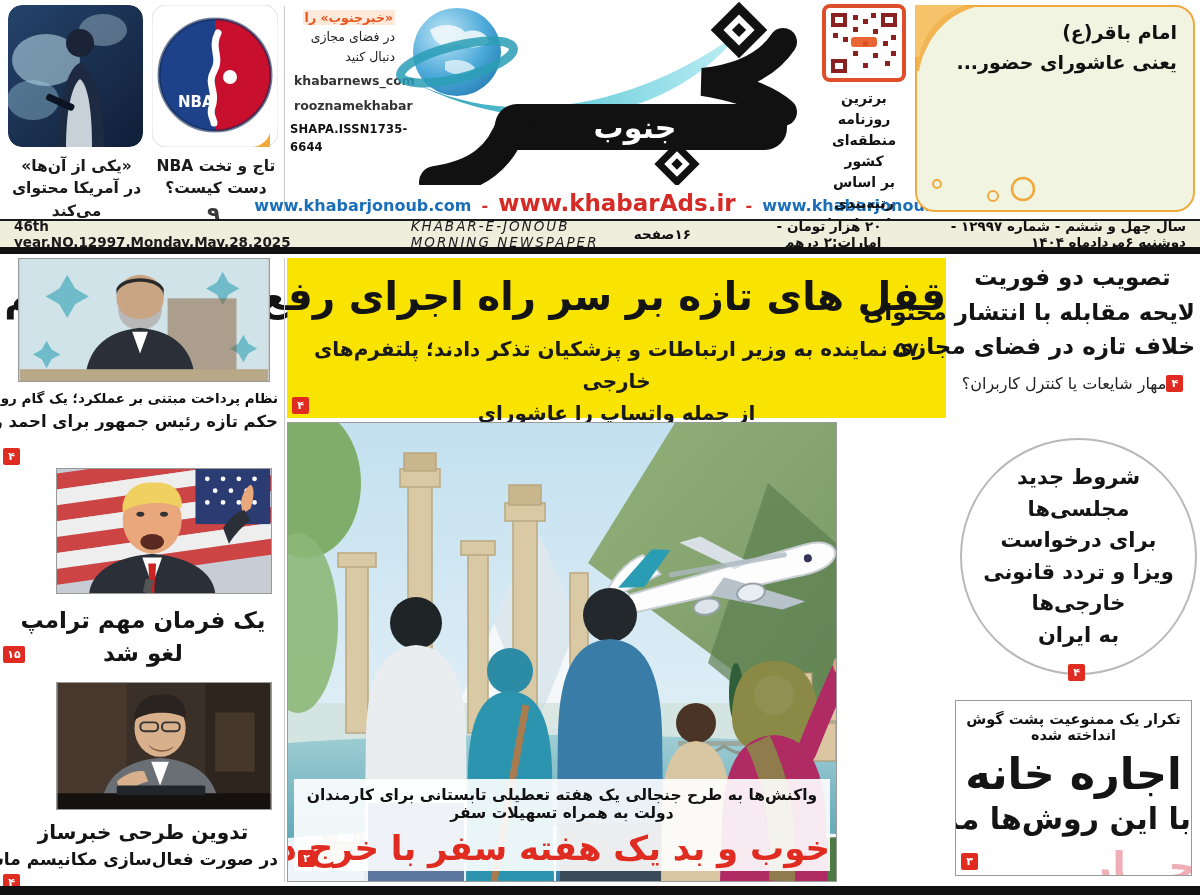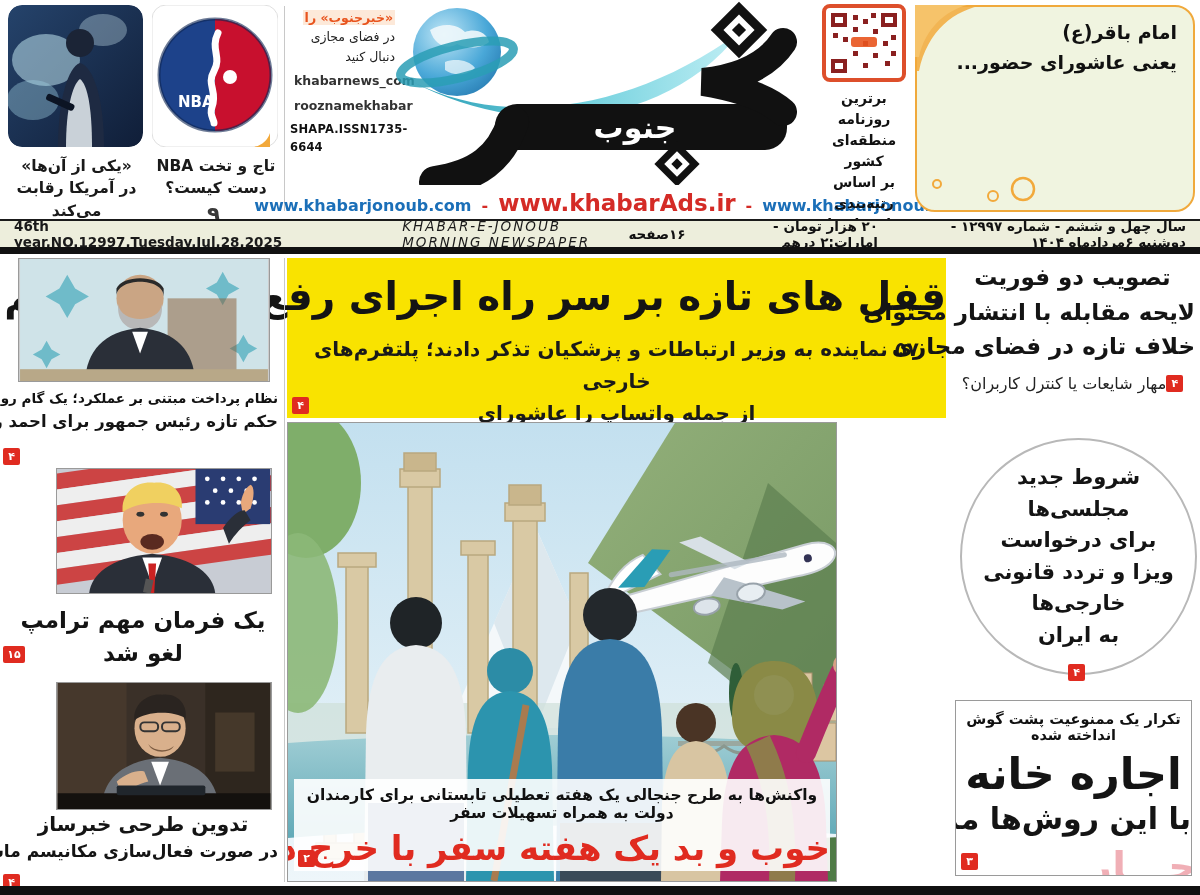--- a/index.html
+++ b/index.html
@@ -91,21 +91,21 @@
       <ellipse cx="38" cy="55" rx="34" ry="26" fill="#bfe3ef" opacity=".55"></ellipse>
       <ellipse cx="25" cy="95" rx="26" ry="20" fill="#9fd0e0" opacity=".4"></ellipse>
       <ellipse cx="95" cy="25" rx="24" ry="16" fill="#cfe9f2" opacity=".35"></ellipse>
       <circle cx="72" cy="38" r="14" fill="#1b2436"></circle>
       <path d="M50,142 C50,95 60,62 72,58 C86,62 96,95 96,142 Z" fill="#1e2a42"></path>
       <path d="M58,142 C58,105 64,80 72,74 C80,80 84,105 84,142 Z" fill="#e8eef2" opacity=".85"></path>
       <rect x="40" y="88" width="30" height="7" rx="3" transform="rotate(24 40 88)" fill="#0c1424"></rect>
     </svg>
     <div class="fa teaser-cap" style="margin-top:4px;">
       <div>«یکی از آن‌ها»</div>
-      <div>در آمریکا رقابت می‌کند</div>
+      <div>در آمریکا محتوای می‌کند</div>
     </div>
     <div class="fa teaser-num" style="margin-top:2px;">۱۶</div>
   </div>
 
   <div class="abs" style="left:152px; top:5px; width:128px;">
     <svg width="126" height="142" viewBox="0 0 126 142">
       <rect width="126" height="142" rx="14" fill="#fff" stroke="#e0e0e0"></rect>
       <path d="M118,128 a20,20 0 0 1 -20,14 h20 z" fill="#f2a93b"></path>
       <circle cx="63" cy="70" r="56" fill="#1d428a"></circle>
       <path d="M63,14 a56,56 0 0 1 0,112 z" fill="#c8102e"></path>
@@ -245,21 +245,21 @@
       <circle cx="66" cy="22" r="5" fill="none" stroke="#f2a93b" stroke-width="2"></circle>
       <circle cx="10" cy="10" r="4" fill="none" stroke="#f2a93b" stroke-width="2"></circle>
     </svg>
     <div class="fa quote-title">
       <div>امام باقر(ع)</div>
       <div>یعنی عاشورای حضور...</div>
     </div>
   </div>
 
   <div class="abs dateline" style="left:0; top:219px; width:1200px; height:28px; padding:0 14px;">
-    <span class="dl-en">46th year,NO.12997,Tuesday,Jul,28,2025</span>
+    <span class="dl-en">46th year,NO.12997,Monday,May,28,2025</span>
     <span class="dl-en spread" style="margin-left:120px;">KHABAR-E-JONOUB MORNING NEWSPAPER</span>
     <span class="dl-fa fa" style="margin-left:auto;">۱۶صفحه</span>
     <span class="dl-fa fa" style="margin-left:60px;">۲۰ هزار تومان - امارات:۲ درهم</span>
     <span class="dl-fa fa" style="margin-left:55px;">سال چهل و ششم - شماره ۱۲۹۹۷ - دوشنبه ۶مردادماه ۱۴۰۴</span>
   </div>
   <div class="abs rule" style="left:0; top:247px; width:1200px; height:7px;"></div>
 
   <div class="abs lead-box" style="left:287px; top:258px; width:659px; height:160px;">
     <div class="fa lead-headline" style="padding-top:16px;">قفل های تازه بر سر راه اجرای رفع فیلترینگ نیم بند!</div>
     <div class="fa lead-sub" style="margin-top:14px;">
@@ -512,21 +512,21 @@
       <path d="M78,38 C76,20 94,10 106,12 C122,10 132,22 130,36 C118,28 90,28 78,38 Z" fill="#2a2420"></path>
       <rect x="84" y="40" width="18" height="9" rx="4" fill="none" stroke="#333" stroke-width="2"></rect>
       <rect x="106" y="40" width="18" height="9" rx="4" fill="none" stroke="#333" stroke-width="2"></rect>
       <path d="M92,62 C98,70 112,70 118,64 C114,72 96,72 92,62 Z" fill="#7a5a40"></path>
       <path d="M104,76 C146,80 162,100 164,128 L44,128 C46,100 62,80 104,76 Z" fill="#6a6f76"></path>
       <polygon points="95,80 113,80 104,104" fill="#fff"></polygon>
       <path d="M60,100 C70,92 80,88 88,90 L92,100 C82,102 72,108 66,116 Z" fill="#d9b08c"></path>
       <rect x="0" y="112" width="216" height="16" fill="#14110e"></rect>
       <rect x="60" y="104" width="90" height="10" rx="2" fill="#20262c"></rect>
     </svg>
-    <div class="fa lc-head-lg" style="font-size:20px;">
+    <div class="fa lc-head-lg" style="margin-top:8px; font-size:20px;">
       <div>تدوین طرحی خبرساز</div>
       <div class="lc-head" style="font-size:17px;">در صورت فعال‌سازی مکانیسم ماشه</div>
     </div>
     <span class="badge abs" style="left:-5px; top:192px;">۴</span>
   </div>
 
   <div class="abs rule" style="left:0; top:886px; width:1200px; height:9px;"></div>
 
 </div>
 

